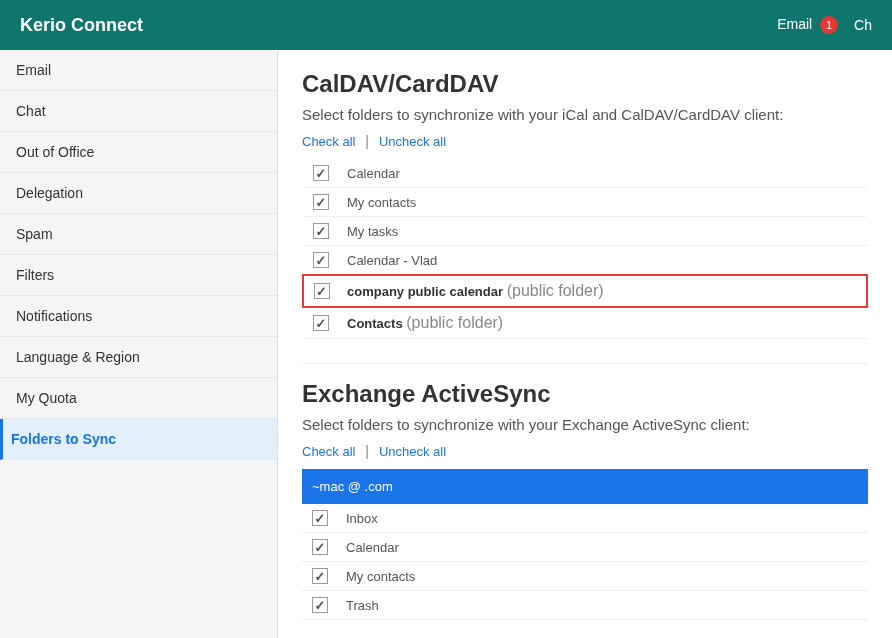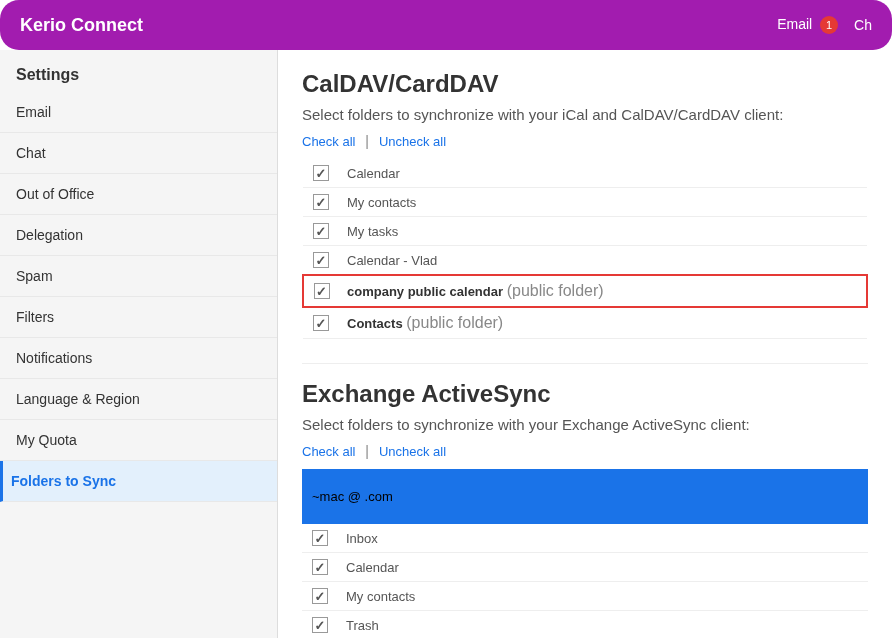--- a/index.html
+++ b/index.html
@@ -1,28 +1,27 @@
 <!DOCTYPE html>
 <html><head>
   <meta charset="utf-8">
   <style>
     * { box-sizing: border-box; margin: 0; padding: 0; }
     body { font-family: Arial, sans-serif; font-size: 14px; color: #333; display: flex; flex-direction: column; height: 638px; width: 892px; overflow: hidden; }
 
     
     .header {
-      background-color: #a21caf;
+      background-color: #0f766e;
       color: white;
       height: 50px;
       display: flex;
       align-items: center;
       padding: 0 20px;
       justify-content: space-between;
       flex-shrink: 0;
-      border-radius: 19px;
     }
     .header-title { font-size: 18px; font-weight: bold; color: white; }
     .header-right { display: flex; align-items: center; gap: 16px; }
     .header-nav-item { color: white; font-size: 14px; cursor: pointer; }
     .header-badge {
       background: #e53935;
       color: white;
       border-radius: 50%;
       width: 18px;
       height: 18px;
@@ -122,40 +121,39 @@
       background: #fff;
     }
     .highlighted-row td { }
 
     .section-divider { margin: 24px 0 16px 0; border: none; border-top: 1px solid #eee; }
 
     .exchange-row {
       background: #1a73e8;
       color: white;
     }
-    .exchange-row td { padding: 20px 10px; font-size: 13px; color: #000000; }
+    .exchange-row td { padding: 10px 10px; font-size: 13px; color: #ffffff; }
   </style>
 </head>
 <body>
 
 <div class="header">
   <span class="header-title">Kerio Connect</span>
   <div class="header-right">
     <span class="header-nav-item">
       <span>Email</span>
       <span class="header-badge">1</span>
     </span>
     <span class="header-nav-item">Ch</span>
   </div>
 </div>
 
 <div class="layout">
 
   <div class="sidebar">
-    <div class="sidebar-heading">Settings</div>
     <div class="sidebar-item">Email</div>
     <div class="sidebar-item">Chat</div>
     <div class="sidebar-item">Out of Office</div>
     <div class="sidebar-item">Delegation</div>
     <div class="sidebar-item">Spam</div>
     <div class="sidebar-item">Filters</div>
     <div class="sidebar-item">Notifications</div>
     <div class="sidebar-item">Language &amp; Region</div>
     <div class="sidebar-item">My Quota</div>
     <div class="sidebar-item active">Folders to Sync</div>

